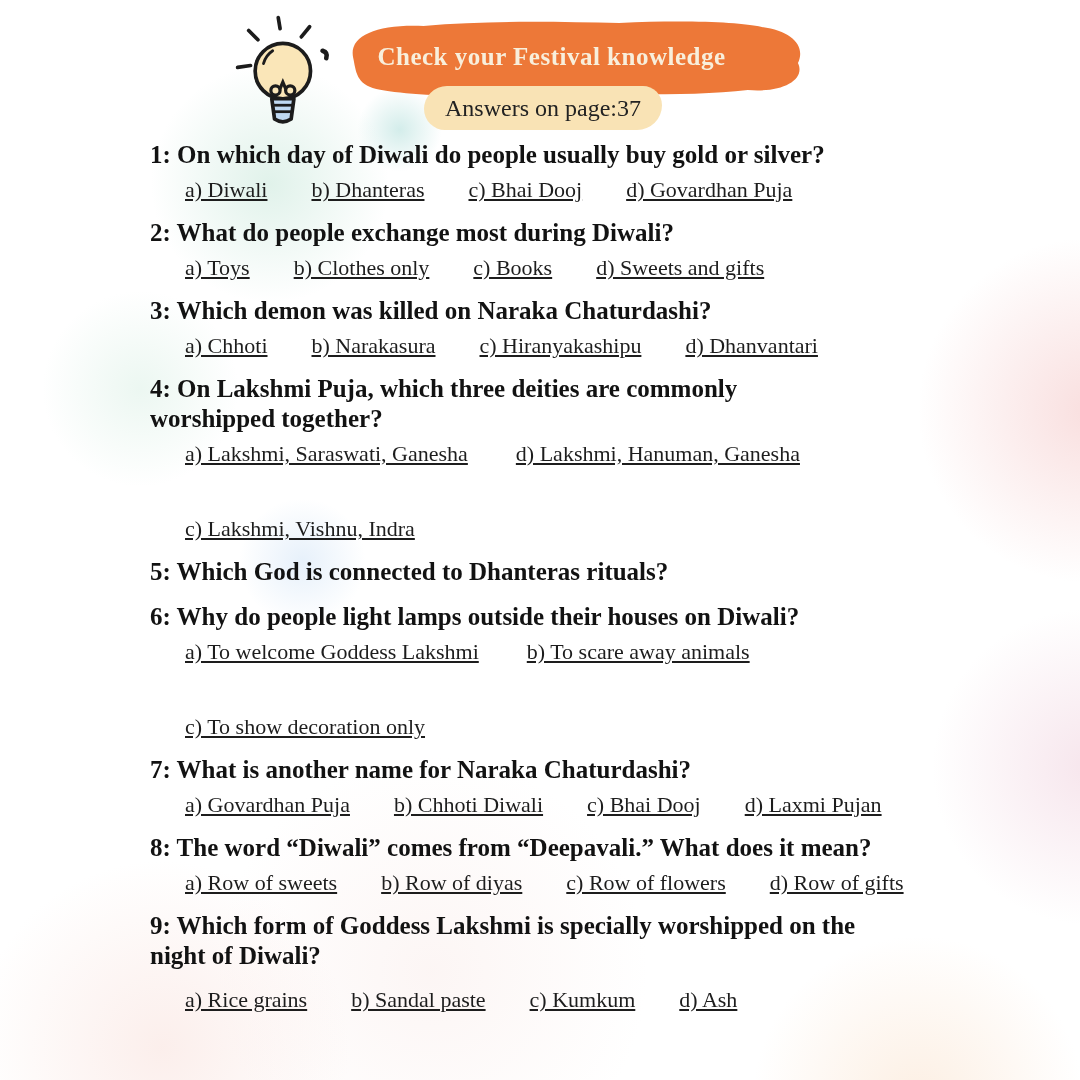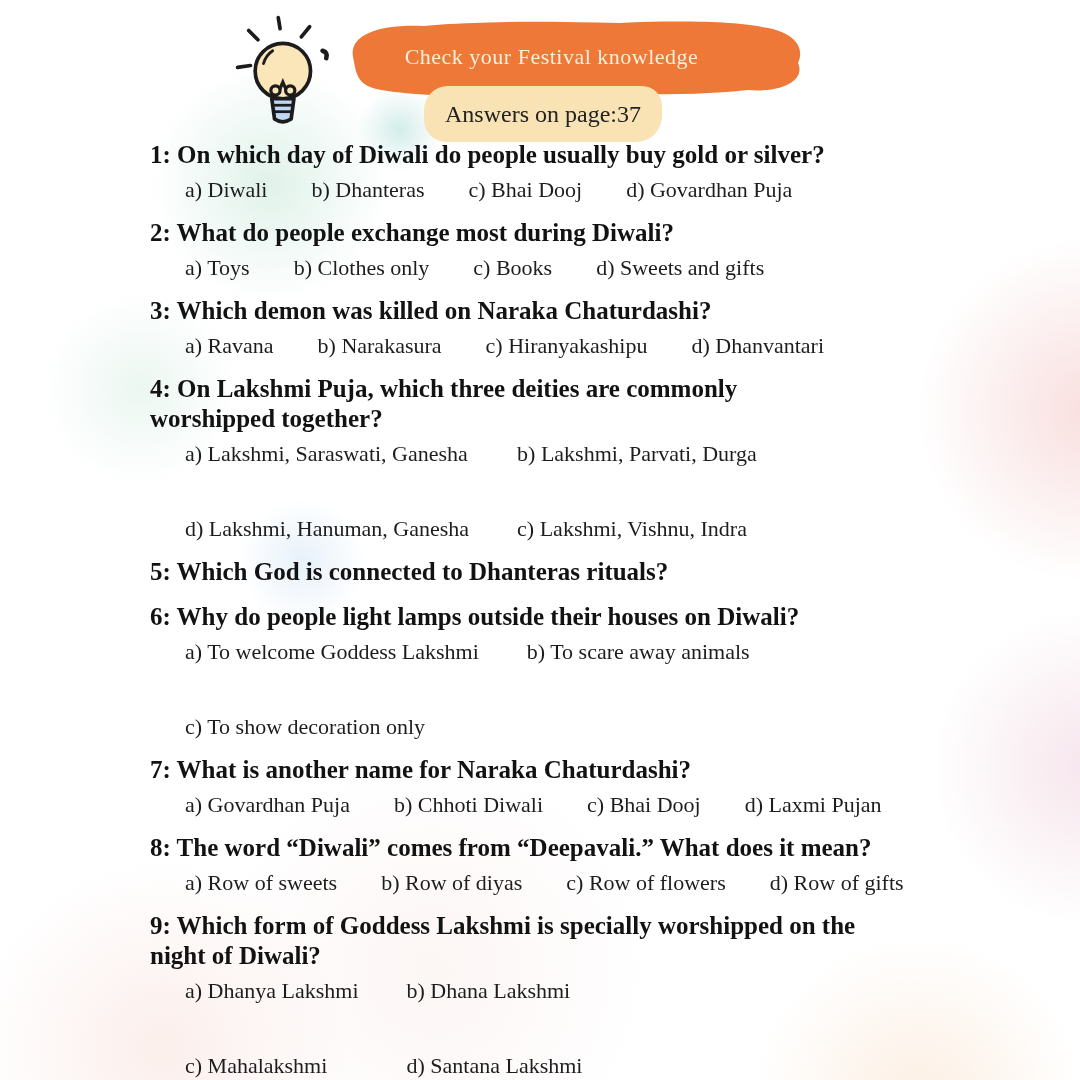--- a/index.html
+++ b/index.html
@@ -29,41 +29,41 @@
       #ffffff;
   }
 
   
   .header{position:relative;height:128px;}
   .banner{position:absolute;left:298px;top:18px;width:507px;height:82px;}
   .banner-blob{position:absolute;inset:0;width:100%;height:100%;}
   .banner-blob path{fill:var(--banner);}
   .banner-title{
     position:absolute;inset:0;margin:0;display:flex;align-items:center;justify-content:center;
-    color:var(--banner-text);font-size:22px;font-weight:400;letter-spacing:.5px;padding-bottom:4px;
+    color:var(--banner-text);font-size:25px;font-weight:700;letter-spacing:.5px;padding-bottom:4px;
   }
   .pill{
-    position:absolute;left:424px;top:86px;width:238px;height:56px;z-index:2;
+    position:absolute;left:424px;top:86px;width:238px;height:44px;z-index:2;
     background:var(--pill-bg);border-radius:24px 20px 26px 22px;
     display:flex;align-items:center;justify-content:center;
   }
   .pill span{font-size:24px;color:var(--pill-text);}
   .bulb{position:absolute;left:230px;top:12px;width:102px;height:120px;z-index:3;}
   .bulb .glass{fill:var(--bulb-fill);}
   .bulb .base{fill:var(--bulb-base);}
 
   
   main{margin:12px 0 0 150px;width:800px;}
   .q-block{margin-bottom:15px;}
   .q-text{margin:0;}
   .q-line{font-size:25px;font-weight:700;line-height:30px;white-space:nowrap;color:#121212;}
   .q-options{margin-top:6px;padding-left:35px;}
   .q-options.row{display:flex;gap:44px;flex-wrap:nowrap;}
   .q-options.grid{display:grid;grid-template-columns:repeat(2,max-content);column-gap:48px;row-gap:1px;gap:48px;}
-  .opt{font-size:22px;line-height:27px;white-space:nowrap;color:#1d1d1d;}
+  .opt{font-size:22px;line-height:27px;white-space:nowrap;color:#1d1d1d;text-decoration:underline;}
 </style>
 </head>
 <body>
 
 <header class="header">
   <div class="banner">
     <svg class="banner-blob" viewBox="0 0 505 82" preserveAspectRatio="none" aria-hidden="true">
       <path d="M55 40 C50 18 78 6 125 8 C190 2 260 4 320 5 C385 2 440 4 462 9
                C492 13 506 28 498 45 C506 62 482 75 448 72 C392 79 310 75 240 77
                C170 80 104 77 78 71 C58 66 58 54 55 40 Z"></path>
@@ -119,35 +119,34 @@
         <span class="opt">c) Books</span>
         <span class="opt">d) Sweets and gifts</span>
       </div>
   </section>
 
   <section class="q-block">
     <h2 class="q-text">
         <div class="q-line">3: Which demon was killed on Naraka Chaturdashi?</div>
       </h2>
     <div class="q-options row">
-        <span class="opt">a) Ravana</span>
+        <span class="opt">a) Chhoti</span>
         <span class="opt">b) Narakasura</span>
         <span class="opt">c) Hiranyakashipu</span>
         <span class="opt">d) Dhanvantari</span>
       </div>
   </section>
 
   <section class="q-block">
     <h2 class="q-text">
         <div class="q-line">4: On Lakshmi Puja, which three deities are commonly</div>
         <div class="q-line">worshipped together?</div>
       </h2>
     <div class="q-options grid">
         <span class="opt">a) Lakshmi, Saraswati, Ganesha</span>
-        <span class="opt">b) Lakshmi, Parvati, Durga</span>
         <span class="opt">d) Lakshmi, Hanuman, Ganesha</span>
         <span class="opt">c) Lakshmi, Vishnu, Indra</span>
       </div>
   </section>
 
   <section class="q-block">
     <h2 class="q-text">
         <div class="q-line">5: Which God is connected to Dhanteras rituals?</div>
       </h2>
   </section>
@@ -185,26 +184,20 @@
         <span class="opt">c) Row of flowers</span>
         <span class="opt">d) Row of gifts</span>
       </div>
   </section>
 
   <section class="q-block">
     <h2 class="q-text">
         <div class="q-line">9: Which form of Goddess Lakshmi is specially worshipped on the</div>
         <div class="q-line">night of Diwali?</div>
       </h2>
-    <div class="q-options grid">
-        <span class="opt">a) Dhanya Lakshmi</span>
-        <span class="opt">b) Dhana Lakshmi</span>
-        <span class="opt">c) Mahalakshmi</span>
-        <span class="opt">d) Santana Lakshmi</span>
-      </div>
   </section>
 
   <section class="q-block">
     <div class="q-options row">
         <span class="opt">a) Rice grains</span>
         <span class="opt">b) Sandal paste</span>
         <span class="opt">c) Kumkum</span>
         <span class="opt">d) Ash</span>
       </div>
   </section>

